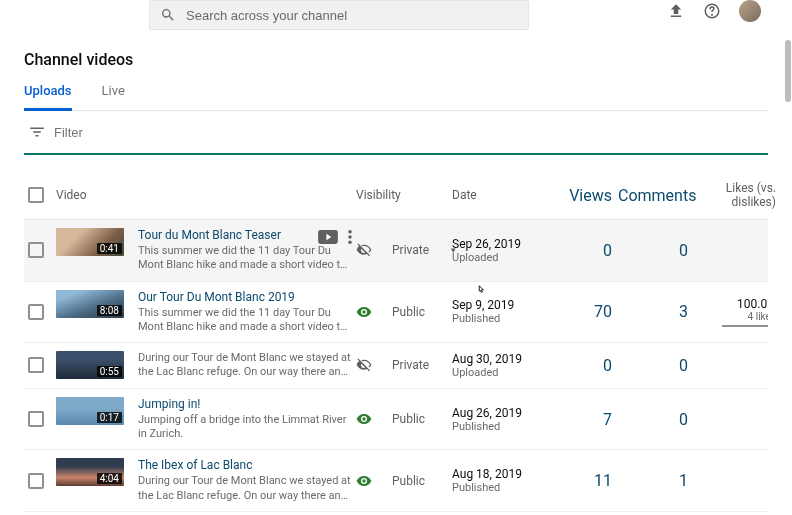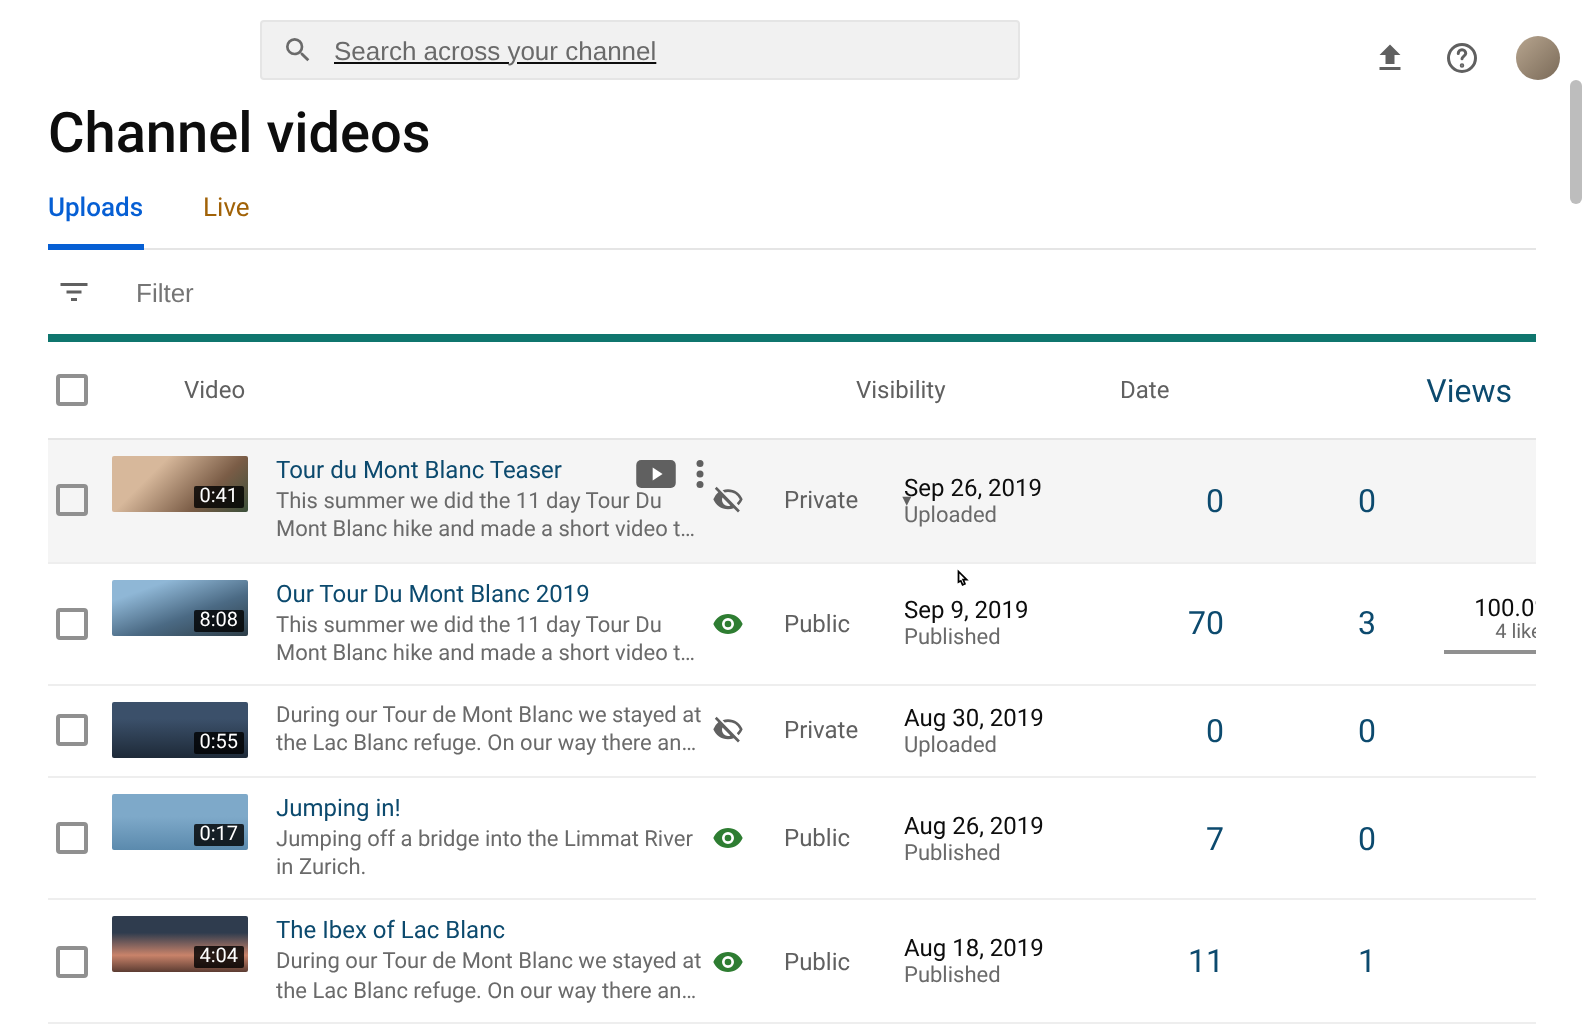--- a/index.html
+++ b/index.html
@@ -1,33 +1,33 @@
 <!DOCTYPE html>
 <html><head>
 <meta charset="utf-8">
 <style>
 * { box-sizing: border-box; margin: 0; padding: 0; }
 body { font-family: Roboto, Arial, sans-serif; font-size: 13px; color: #0d0d0d; background: #fff; width: 792px; height: 515px; overflow: hidden; position: relative; }
-.topbar { height: 40px; display: flex; align-items: flex-end; padding: 0 12px; text-decoration: underline; }
+.topbar { height: 40px; display: flex; align-items: flex-start; padding: 0 31px; }
 .search-wrap { margin-left: 118px; width: 380px; height: 30px; background: #f1f1f1; border: 1px solid #e5e5e5; border-radius: 2px; display: flex; align-items: center; padding: 0 10px; color: #6a6a6a; }
 .search-wrap svg { flex: none; }
 .search-input { border: none; background: transparent; outline: none; margin-left: 10px; font-size: 13px; width: 100%; color: #333; }
 .search-input::placeholder { color: #6a6a6a; }
 .topbar-right { margin-left: auto; display: flex; align-items: center; gap: 18px; }
 .avatar { width: 22px; height: 22px; border-radius: 50%; background: linear-gradient(135deg,#b7a58f,#7a6a58); }
 .icon-btn { color: #606060; cursor: pointer; }
 .main { padding: 10px 24px 0 24px; height: calc(100% - 40px); display: flex; flex-direction: column;}
-h1.page-title { font-size: 28px; font-weight: 500; color: #0d0d0d; margin-bottom: 14px; }
+h1.page-title { font-size: 16px; font-weight: 500; color: #0d0d0d; margin-bottom: 14px; }
 .tabs { display: flex; gap: 30px; border-bottom: 1px solid #e5e5e5; }
-.tab { padding: 0 0 10px 0; font-size: 13px; color: #a16207; cursor: pointer; }
+.tab { padding: 0 0 10px 0; font-size: 13px; color: #737373; cursor: pointer; }
 .tab.active { color: #065fd4; border-bottom: 3px solid #065fd4; margin-bottom: -1px; font-weight: 500; }
-.filter-row { display: flex; align-items: center; gap: 22px; padding: 12px 4px; color: #6a6a6a; }
+.filter-row { display: flex; align-items: center; gap: 8px; padding: 12px 4px; color: #6a6a6a; }
 .filter-input { border: none; outline: none; font-size: 13px; width: 200px; }
 .header-row, .video-row { display: grid; grid-template-columns: 28px 300px 96px 106px 60px 76px 86px; align-items: center; font-size: 12px; }
-.header-row { color: #606060; border-top: 4px solid #0f766e; border-bottom: 1px solid #e5e5e5; padding: 10px 0 10px 4px; gap: 36px; }
+.header-row { color: #606060; border-top: 2px solid #0f766e; border-bottom: 1px solid #e5e5e5; padding: 26px 0 10px 4px; }
 .header-row .num { text-align: right; }
 .rows { overflow-y: auto; flex: 1; }
 .video-row { padding: 8px 0 8px 4px; border-bottom: 1px solid #eee; }
 .video-row.hovered { background: #f5f5f5; }
 .checkbox { width: 16px; height: 16px; border: 2px solid #909090; border-radius: 2px; cursor: pointer; }
 .video-cell { display: flex; gap: 14px; align-items: flex-start; }
 .thumb { width: 68px; height: 28px; background: #888; position: relative; flex: none; border-radius: 1px; overflow: hidden; }
 .thumb .dur { position: absolute; right: 2px; bottom: 2px; background: rgba(0,0,0,0.8); color: #fff; font-size: 10px; padding: 0 3px; border-radius: 1px; }
 .video-meta { flex: 1; min-width: 0; overflow: hidden; }
 .video-title { font-size: 12px; color: #0c4a6e; margin-bottom: 2px; white-space: nowrap; overflow: hidden; text-overflow: ellipsis; cursor: pointer; }

